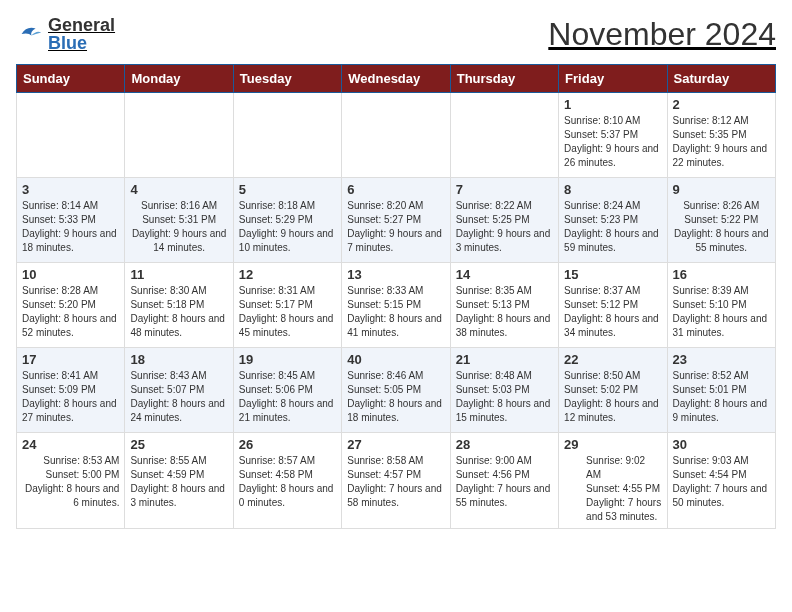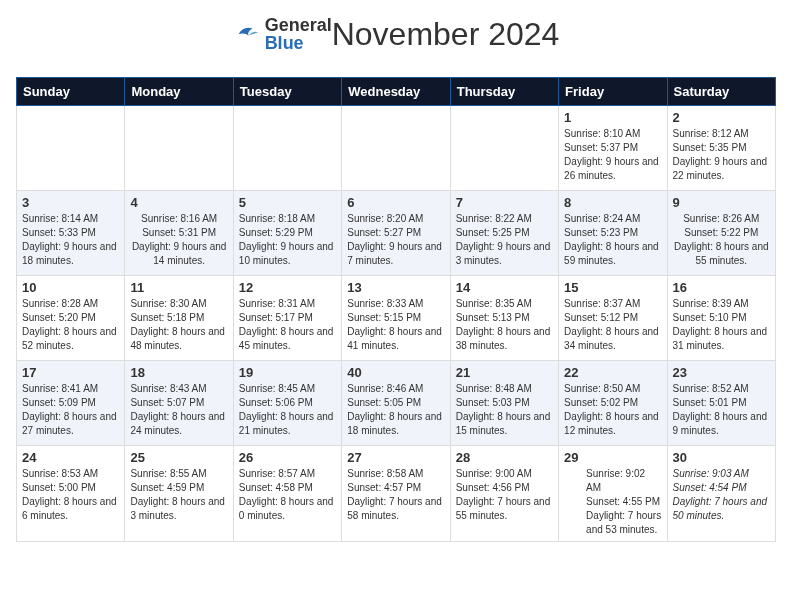--- a/index.html
+++ b/index.html
@@ -5,23 +5,24 @@
     * { margin: 0; padding: 0; box-sizing: border-box; }
     body {
       font-family: Arial, sans-serif;
       background: #fff;
       width: 792px;
       min-height: 612px;
       padding: 16px;
     }
     .header {
       display: flex;
-      justify-content: center;
+      justify-content: space-between;
       align-items: flex-start;
-      margin-bottom: 24px;
+      margin-bottom: 11px;
+      text-decoration: underline;
     }
     .logo {
       display: flex;
       align-items: center;
       gap: 4px;
     }
     .logo-text {
       display: flex;
       flex-direction: column;
       font-size: 18px;
@@ -45,21 +46,21 @@
     .title-block h2 {
       font-size: 16px;
       color: #333;
       font-weight: normal;
     }
     .calendar {
       width: 100%;
       border-collapse: collapse;
     }
     .calendar th {
-      background: #0f172a;
+      background: #7f1d1d;
       color: #fff;
       text-align: left;
       padding: 6px 6px;
       font-size: 13px;
       border: 1px solid #1a5a9a;
     }
     .calendar td {
       width: calc(100%/7);
       vertical-align: top;
       padding: 4px 5px;
@@ -268,21 +269,21 @@
         <td>
           <span class="day-num">23</span>
           <div class="day-info" style="white-space: pre-line;">Sunrise: 8:52 AM
 Sunset: 5:01 PM
 Daylight: 8 hours and 9 minutes.</div>
         </td>
       </tr>
       <tr>
         <td>
           <span class="day-num">24</span>
-          <div class="day-info" style="white-space: pre-line;">Sunrise: 8:53 AM
+          <div class="day-info" style="white-space: pre-line; text-align: right;">Sunrise: 8:53 AM
 Sunset: 5:00 PM
 Daylight: 8 hours and 6 minutes.</div>
         </td>
         <td>
           <span class="day-num">25</span>
           <div class="day-info" style="white-space: pre-line;">Sunrise: 8:55 AM
 Sunset: 4:59 PM
 Daylight: 8 hours and 3 minutes.</div>
         </td>
         <td>
@@ -304,19 +305,19 @@
 Daylight: 7 hours and 55 minutes.</div>
         </td>
         <td>
           <span class="day-num">29</span>
           <div class="day-info" style="white-space: pre-line; margin-left: 22px;">Sunrise: 9:02 AM
 Sunset: 4:55 PM
 Daylight: 7 hours and 53 minutes.</div>
         </td>
         <td>
           <span class="day-num">30</span>
-          <div class="day-info" style="white-space: pre-line; font-style: italic;">Sunrise: 9:03 AM
+          <div class="day-info" style="white-space: pre-line;">Sunrise: 9:03 AM
 Sunset: 4:54 PM
 Daylight: 7 hours and 50 minutes.</div>
         </td>
       </tr>
     </tbody>
 </table>
 
 </body></html>

